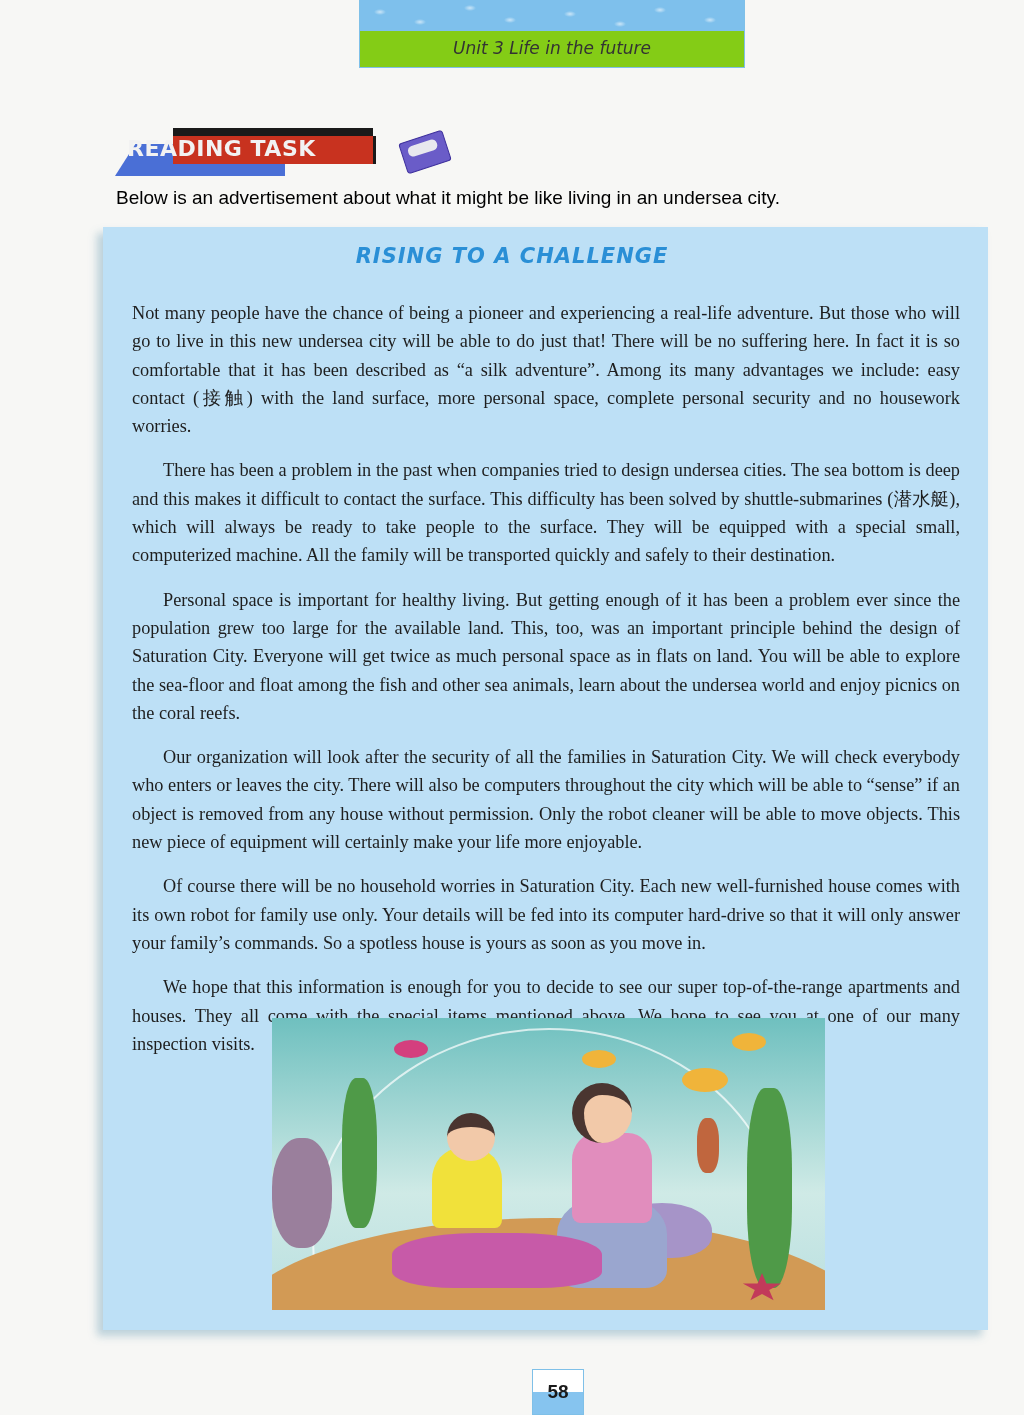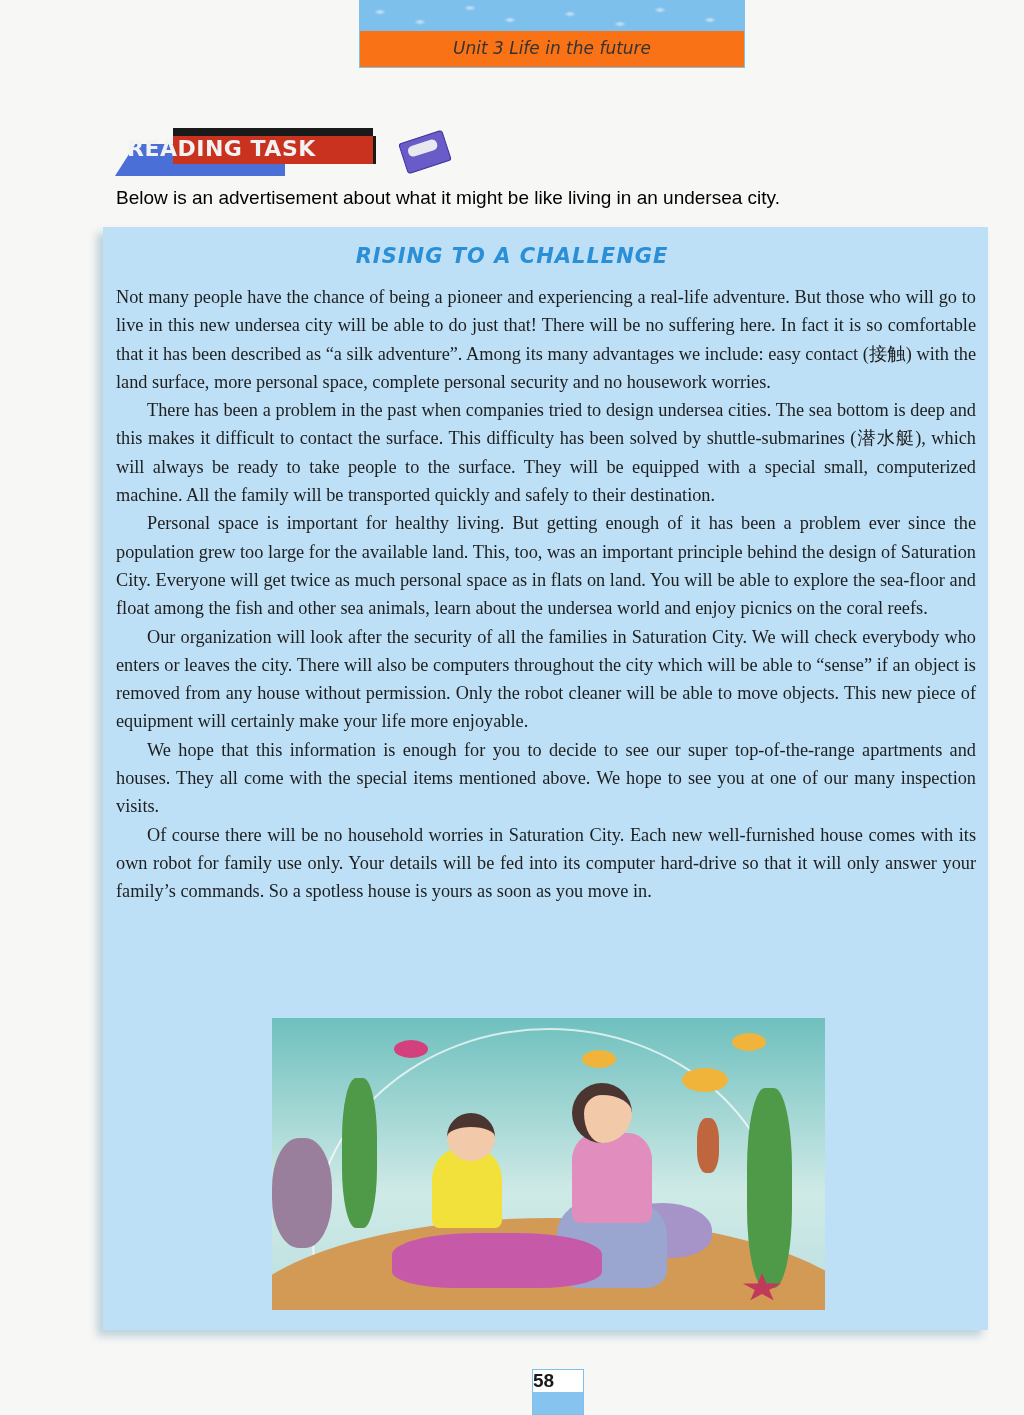--- a/index.html
+++ b/index.html
@@ -3,21 +3,21 @@
 <meta charset="utf-8">
 <style>
   html, body { margin: 0; padding: 0; }
   body {
     width: 1024px; height: 1415px; position: relative; overflow: hidden;
     background: #f7f7f5;
     font-family: "Liberation Serif", serif;
   }
   .header-tab {
     position: absolute; left: 359px; top: 0; width: 386px; height: 68px;
-    border: 1px solid #7fc0e8; border-top: none; background: #f97316; box-sizing: border-box;
+    border: 1px solid #7fc0e8; border-top: none; background: #84cc16; box-sizing: border-box;
   }
   .header-water {
     position: absolute; left: 0; top: 0; right: 0; height: 31px;
     background: #7ec0ec;
     background-image:
       radial-gradient(ellipse 6px 3px at 20px 12px, rgba(255,255,255,0.6), transparent),
       radial-gradient(ellipse 6px 3px at 60px 22px, rgba(255,255,255,0.6), transparent),
       radial-gradient(ellipse 6px 3px at 110px 8px, rgba(255,255,255,0.6), transparent),
       radial-gradient(ellipse 6px 3px at 150px 20px, rgba(255,255,255,0.6), transparent),
       radial-gradient(ellipse 6px 3px at 210px 14px, rgba(255,255,255,0.6), transparent),
@@ -57,21 +57,21 @@
   .article-title {
     position: absolute; left: 0; right: 0; top: 244px; text-align: center;
     font-family: "DejaVu Sans", sans-serif; font-weight: bold; font-style: italic; font-size: 21px;
     color: #2a8fd6; letter-spacing: 1px;
   }
   .article {
     position: absolute; left: 116px; top: 283px; width: 860px;
     font-family: "Liberation Serif", serif; font-size: 18.3px; line-height: 28.3px; color: #1e1e1e;
     text-align: justify;
   }
-  .article p { margin: 0; text-indent: 31px; }
+  .article p { margin: 16px; text-indent: 31px; }
   .article p.first { text-indent: 0; }
   .illustration {
     position: absolute; left: 272px; top: 1018px; width: 553px; height: 292px; overflow: hidden;
     background: linear-gradient(#6fc0bf, #cfeae6 60%, #b9dfe0);
   }
   .dome { position: absolute; left: 40px; top: 10px; width: 470px; height: 420px; border: 2px solid rgba(255,255,255,0.7); border-radius: 50%; }
   .ground { position: absolute; left: -40px; top: 200px; width: 640px; height: 220px; background: #d29a55; border-radius: 50%; }
   .coral { position: absolute; left: 120px; top: 215px; width: 210px; height: 55px; background: #c75aa8; border-radius: 40% 40% 30% 30%; }
   .girl { position: absolute; left: 160px; top: 130px; width: 70px; height: 80px; background: #f1e13a; border-radius: 40% 40% 10% 10%; }
   .girl-head { position: absolute; left: 175px; top: 95px; width: 48px; height: 48px; background: #f2c9a9; border-top: 14px solid #4a3530; border-radius: 50%; box-sizing: border-box; }
@@ -87,21 +87,21 @@
   .fish.f2 { left: 310px; top: 32px; background: #f0b43a; }
   .fish.f3 { left: 410px; top: 50px; width: 46px; height: 24px; background: #f0b43a; }
   .fish.f4 { left: 460px; top: 15px; background: #f0b43a; }
   .seahorse { position: absolute; left: 425px; top: 100px; width: 22px; height: 55px; background: #c0663e; border-radius: 40%; }
   .starfish { position: absolute; left: 470px; top: 255px; width: 40px; height: 30px; background: #c23a5a; clip-path: polygon(50% 0, 61% 35%, 98% 35%, 68% 57%, 79% 91%, 50% 70%, 21% 91%, 32% 57%, 2% 35%, 39% 35%); }
   .page-number {
     position: absolute; left: 532px; top: 1369px; width: 52px; height: 46px; border: 1px solid #7fc0e8; box-sizing: border-box;
     background: linear-gradient(#ffffff 0 50%, #86c4ef 50% 100%);
   }
   .page-number span {
-    position: absolute; left: 0; right: 0; top: 0; 
+    position: absolute; left: 0; right: 0; top: 11px; text-align: center;
     font-family: "Liberation Sans", sans-serif; font-weight: bold; font-size: 19px; color: #1a1a1a;
   }
 </style>
 </head>
 <body>
 
 <div class="header-tab">
   <div class="header-water"></div>
   <div class="unit-title">Unit 3 Life in the future</div>
 </div>
@@ -117,22 +117,22 @@
 <div class="intro">Below is an advertisement about what it might be like living in an undersea city.</div>
 
 <div class="panel"></div>
 <div class="article-title">RISING TO A CHALLENGE</div>
 
 <div class="article">
   <p class="first">Not many people have the chance of being a pioneer and experiencing a real-life adventure. But those who will go to live in this new undersea city will be able to do just that! There will be no suffering here. In fact it is so comfortable that it has been described as “a silk adventure”. Among its many advantages we include: easy contact (接触) with the land surface, more personal space, complete personal security and no housework worries.</p>
   <p>There has been a problem in the past when companies tried to design undersea cities. The sea bottom is deep and this makes it difficult to contact the surface. This difficulty has been solved by shuttle-submarines (潜水艇), which will always be ready to take people to the surface. They will be equipped with a special small, computerized machine. All the family will be transported quickly and safely to their destination.</p>
   <p>Personal space is important for healthy living. But getting enough of it has been a problem ever since the population grew too large for the available land. This, too, was an important principle behind the design of Saturation City. Everyone will get twice as much personal space as in flats on land. You will be able to explore the sea-floor and float among the fish and other sea animals, learn about the undersea world and enjoy picnics on the coral reefs.</p>
   <p>Our organization will look after the security of all the families in Saturation City. We will check everybody who enters or leaves the city. There will also be computers throughout the city which will be able to “sense” if an object is removed from any house without permission. Only the robot cleaner will be able to move objects. This new piece of equipment will certainly make your life more enjoyable.</p>
+  <p>Of course there will be no household worries in Saturation City. Each new well-furnished house comes with its own robot for family use only. Your details will be fed into its computer hard-drive so that it will only answer your family’s commands. So a spotless house is yours as soon as you move in.</p>
   <p>We hope that this information is enough for you to decide to see our super top-of-the-range apartments and houses. They all come with the special items mentioned above. We hope to see you at one of our many inspection visits.</p>
-  <p>Of course there will be no household worries in Saturation City. Each new well-furnished house comes with its own robot for family use only. Your details will be fed into its computer hard-drive so that it will only answer your family’s commands. So a spotless house is yours as soon as you move in.</p>
 </div>
 
 <div class="illustration" title="Mother and daughter having a picnic on a coral reef inside an undersea dome, surrounded by fish, a seahorse, an octopus, seaweed and a starfish">
   <div class="dome"></div>
   <div class="ground"></div>
   <div class="octopus"></div>
   <div class="seaweed-l"></div>
   <div class="seaweed-r"></div>
   <div class="shell"></div>
   <div class="girl"></div>

